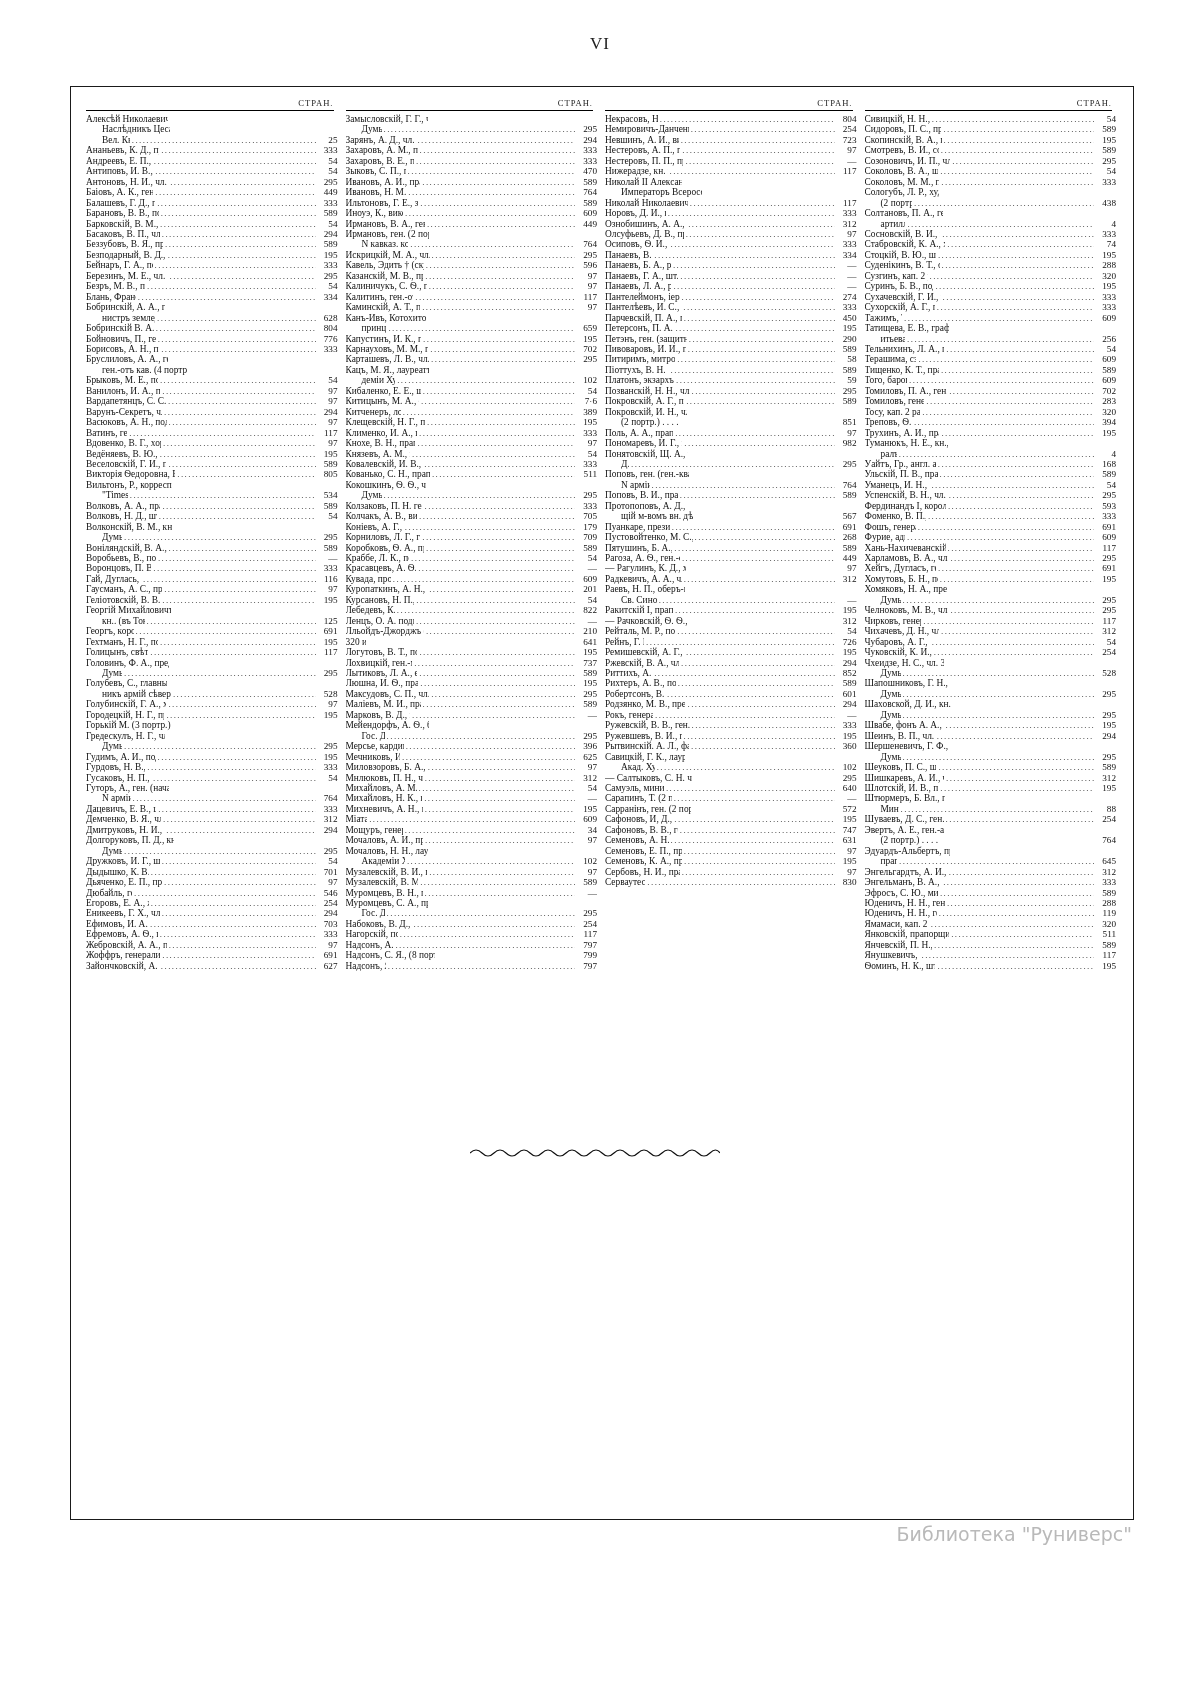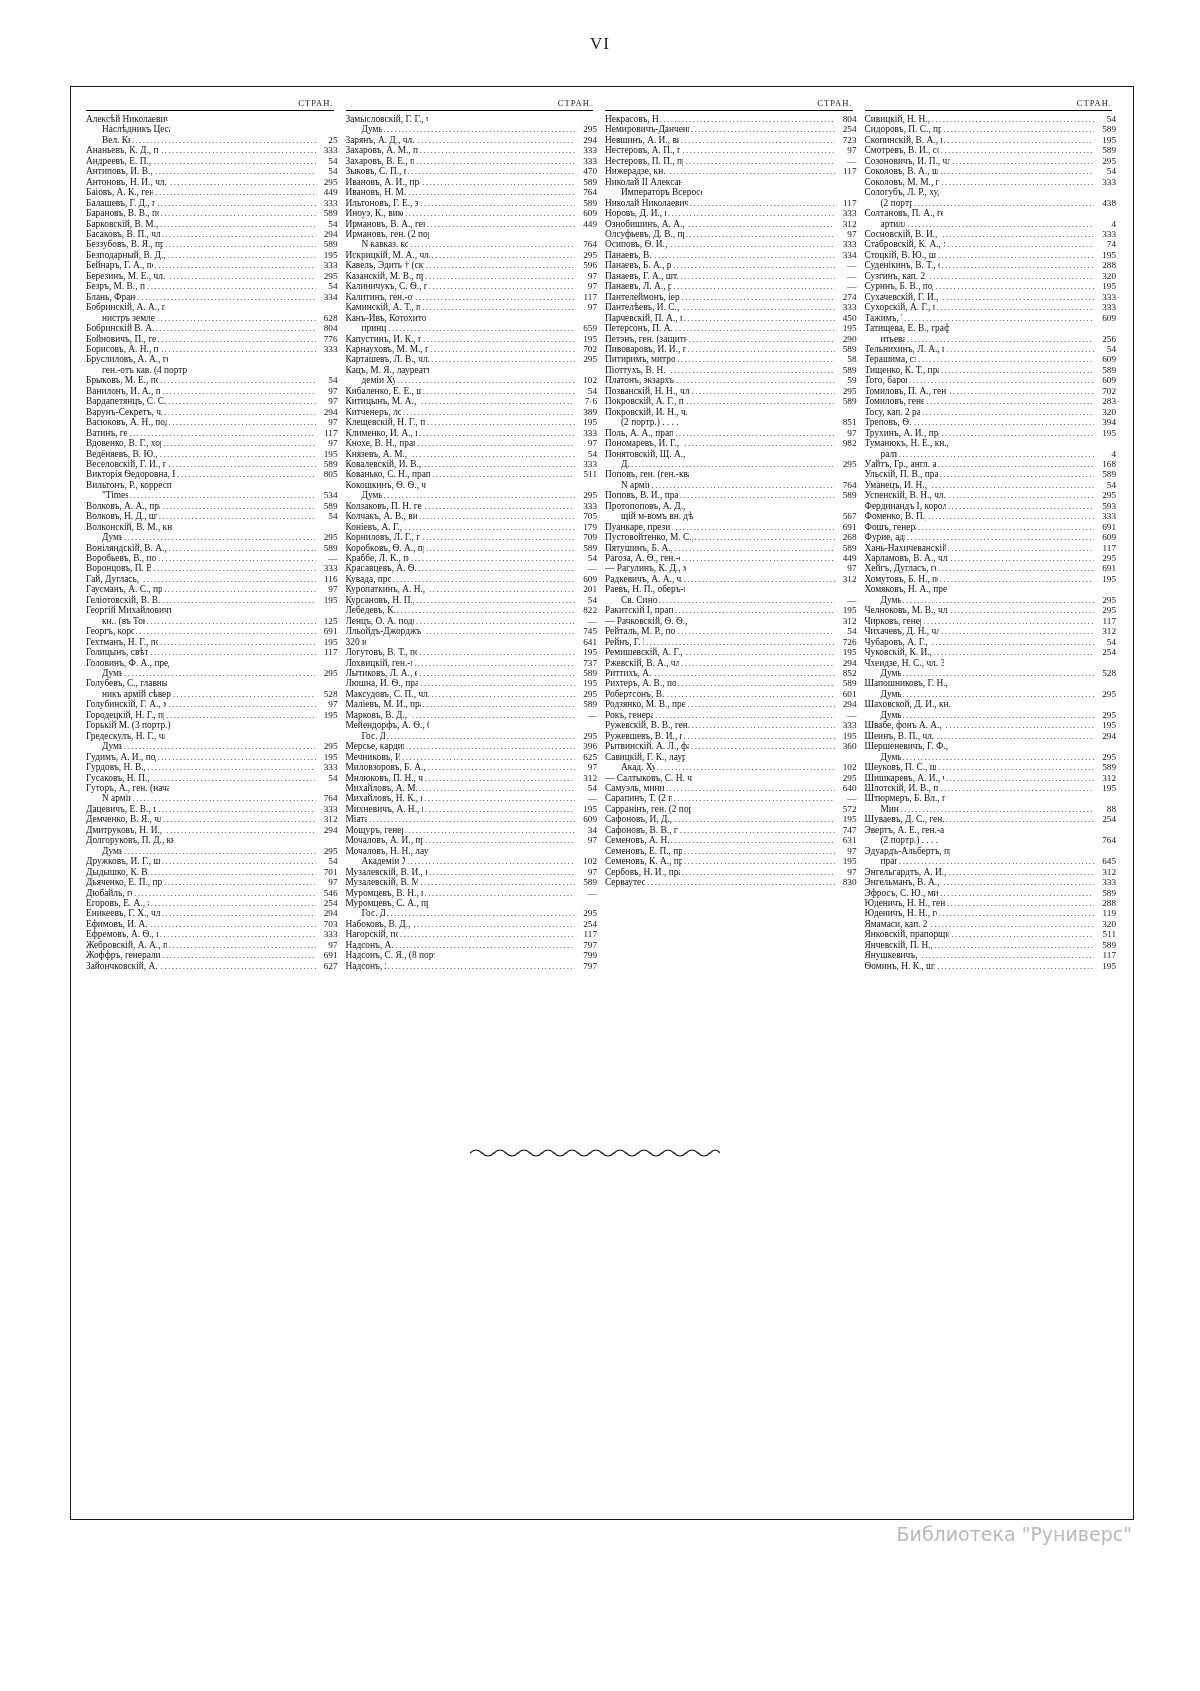--- a/index.html
+++ b/index.html
@@ -690,21 +690,21 @@
             <span class="pg">822</span>
           </li>
           <li>
             <span class="nm">Ленцъ, О. А. подполк. †</span>
             <span class="dots">............................................................</span>
             <span class="pg">—</span>
           </li>
           <li>
             <span class="nm">Лльойдъ-Джорджъ (4 портр.)</span>
             <span class="dots">............................................................</span>
-            <span class="pg">745</span>
+            <span class="pg">210</span>
           </li>
           <li class="nodots">
             <span class="nm">                          320 и</span>
             <span class="dots">............................................................</span>
             <span class="pg">641</span>
           </li>
           <li>
             <span class="nm">Логутовъ, В. Т., подпор. †</span>
             <span class="dots">............................................................</span>
             <span class="pg">195</span>

